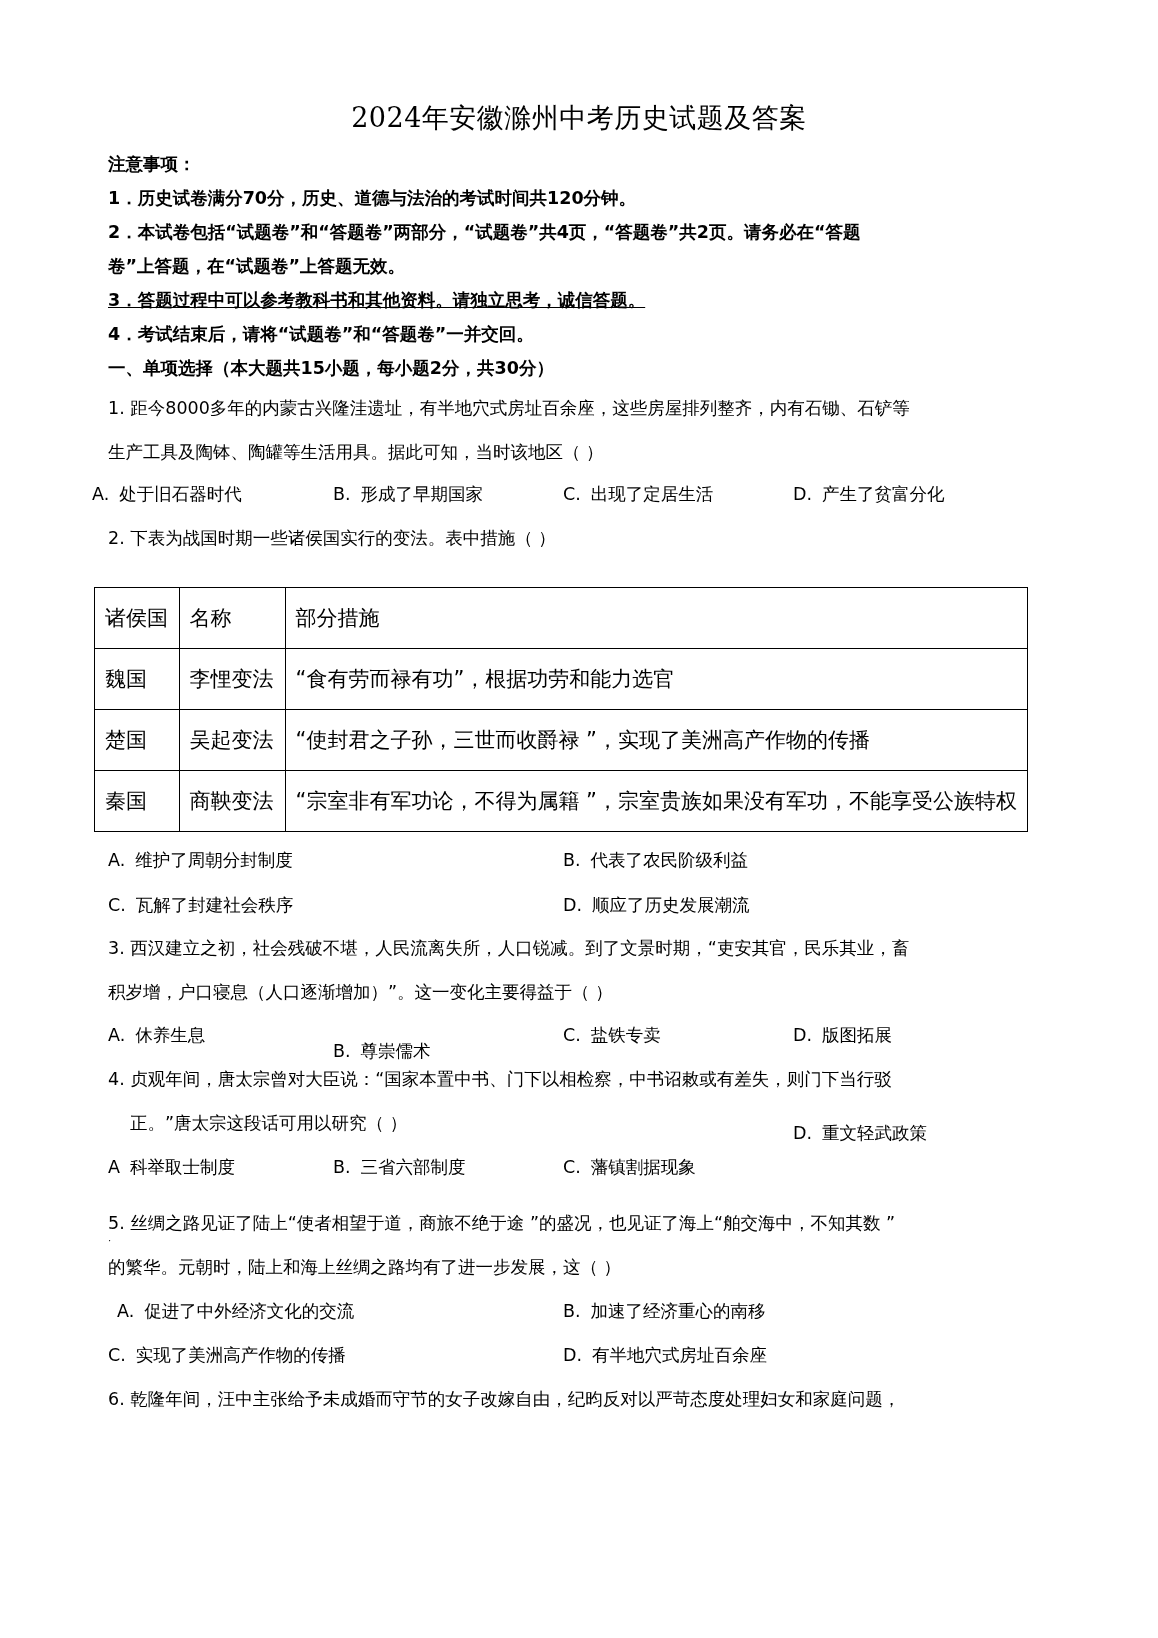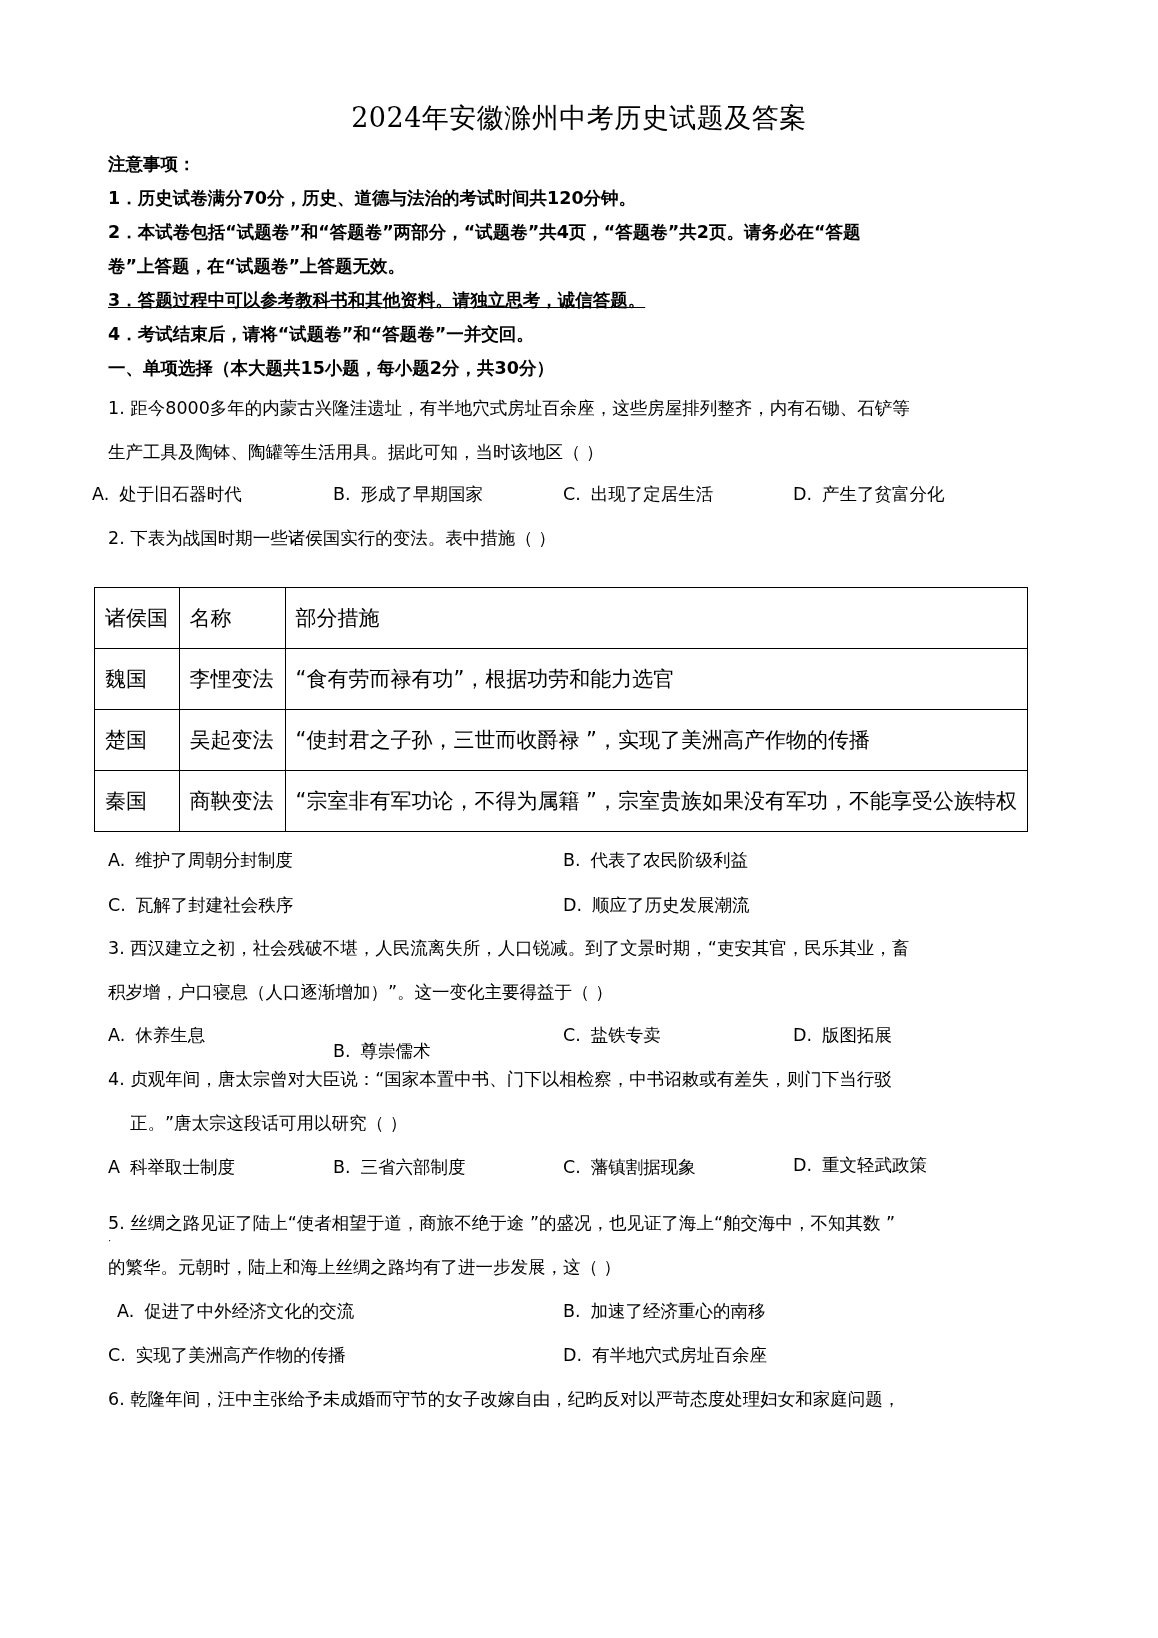--- a/index.html
+++ b/index.html
@@ -95,21 +95,21 @@
   <div class="opt" style="left:108px; top:1023px;"><span class="letter">A.</span><span>休养生息</span></div>
   <div class="opt" style="left:333px; top:1023px;margin-top:16px;"><span class="letter">B.</span><span>尊崇儒术</span></div>
   <div class="opt" style="left:563px; top:1023px;"><span class="letter">C.</span><span>盐铁专卖</span></div>
   <div class="opt" style="left:793px; top:1023px;"><span class="letter">D.</span><span>版图拓展</span></div>
 
   <div class="line" style="top:1067px;">4.     贞观年间，唐太宗曾对大臣说：“国家本置中书、门下以相检察，中书诏敕或有差失，则门下当行驳</div>
   <div class="line" style="top:1111px;margin-left:22px;">正。”唐太宗这段话可用以研究（        ）</div>
   <div class="opt" style="left:108px; top:1155px;"><span class="letter">A</span><span>科举取士制度</span></div>
   <div class="opt" style="left:333px; top:1155px;"><span class="letter">B.</span><span>三省六部制度</span></div>
   <div class="opt" style="left:563px; top:1155px;"><span class="letter">C.</span><span>藩镇割据现象</span></div>
-  <div class="opt" style="left:793px; top:1153px;"><span class="letter">D.</span><span>重文轻武政策</span></div>
+  <div class="opt" style="left:793px; top:1121px;"><span class="letter">D.</span><span>重文轻武政策</span></div>
   <div class="dot">·</div>
 
   <div class="line" style="top:1211px;">5.  丝绸之路见证了陆上“使者相望于道，商旅不绝于途 ”的盛况，也见证了海上“舶交海中，不知其数 ”</div>
   <div class="line" style="top:1255px;">的繁华。元朝时，陆上和海上丝绸之路均有了进一步发展，这（        ）</div>
   <div class="opt" style="left:117px; top:1299px;"><span class="letter">A.</span><span>促进了中外经济文化的交流</span></div>
   <div class="opt" style="left:563px; top:1299px;"><span class="letter">B.</span><span>加速了经济重心的南移</span></div>
   <div class="opt" style="left:108px; top:1343px;"><span class="letter">C.</span><span>实现了美洲高产作物的传播</span></div>
   <div class="opt" style="left:563px; top:1343px;"><span class="letter">D.</span><span>有半地穴式房址百余座</span></div>
 
   <div class="line" style="top:1387px;">6.     乾隆年间，汪中主张给予未成婚而守节的女子改嫁自由，纪昀反对以严苛态度处理妇女和家庭问题，</div>

